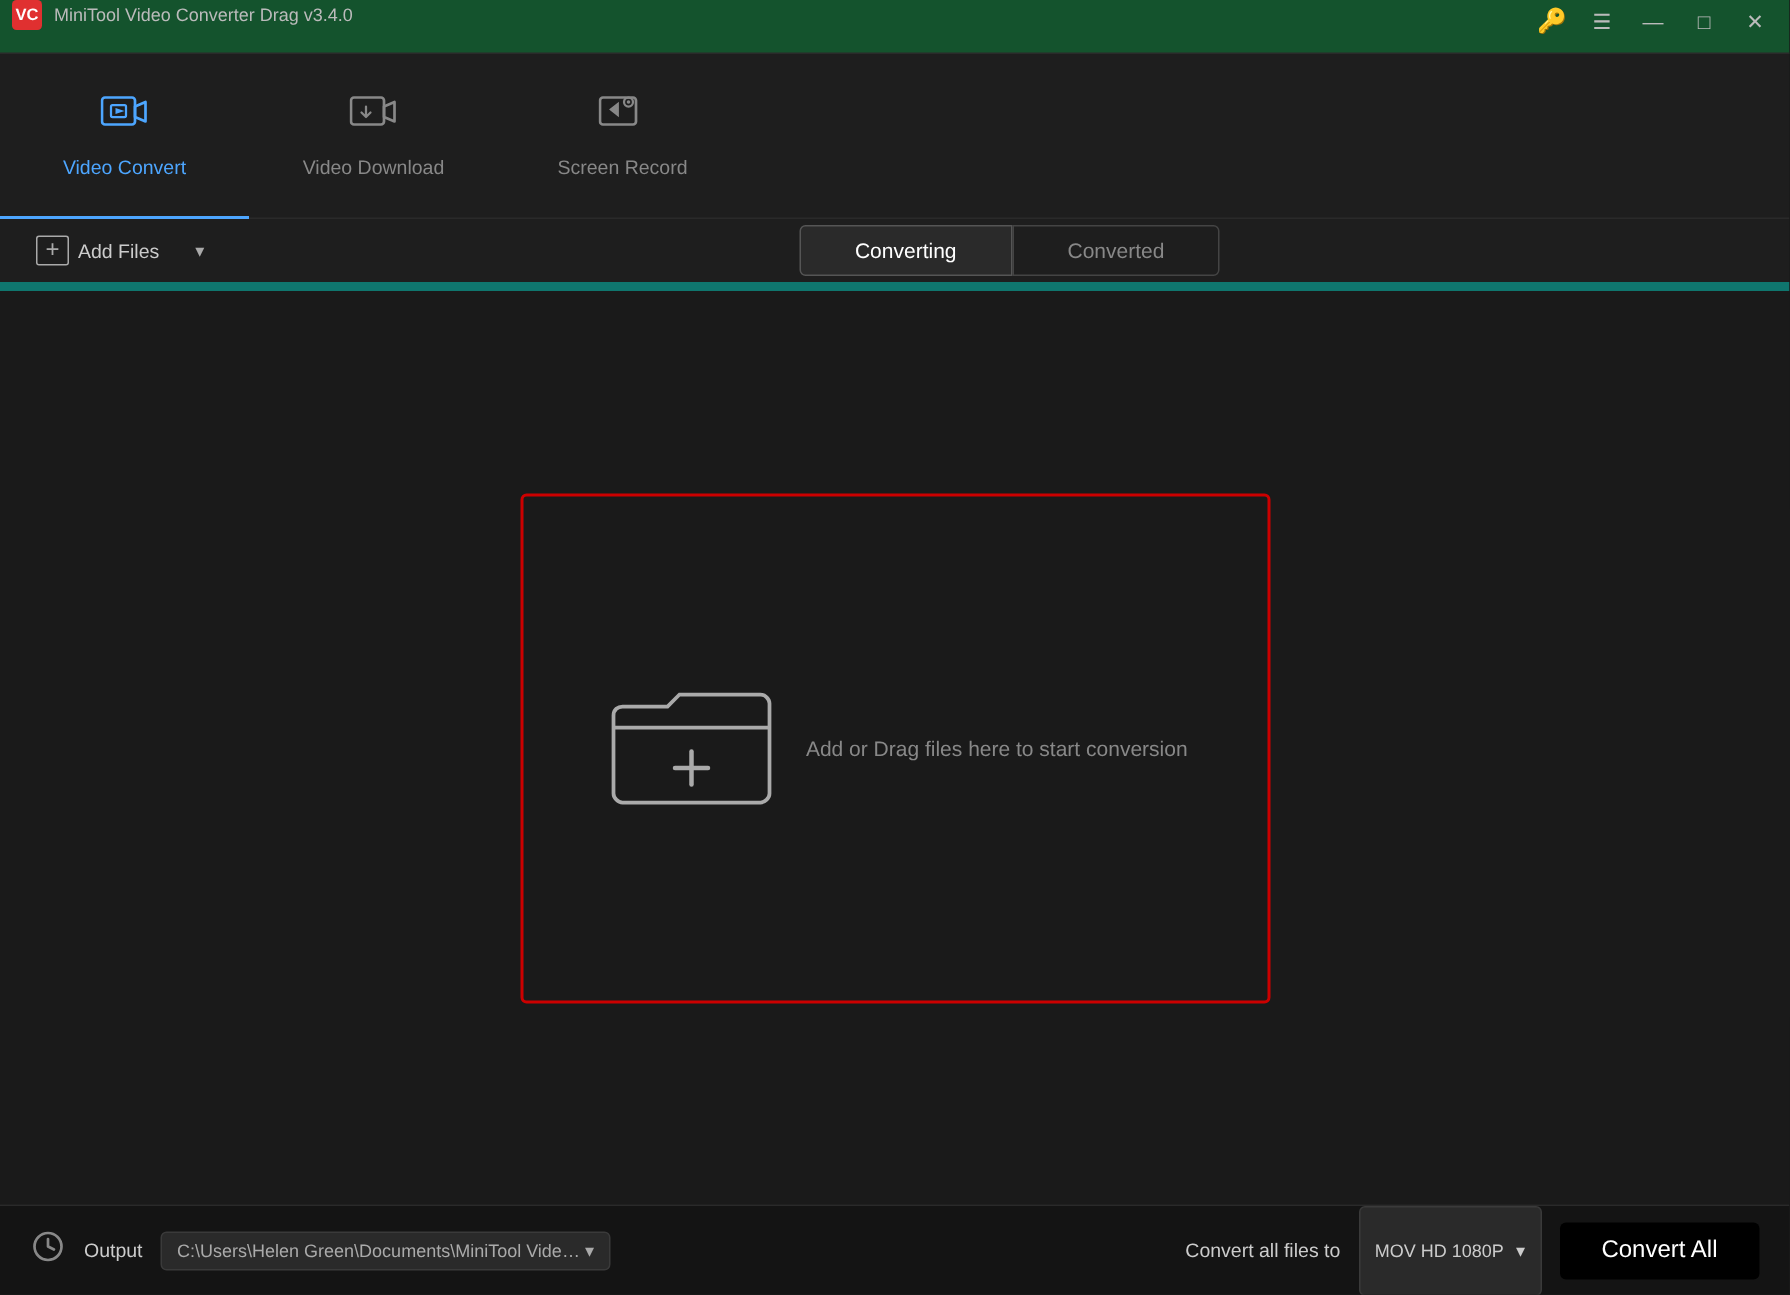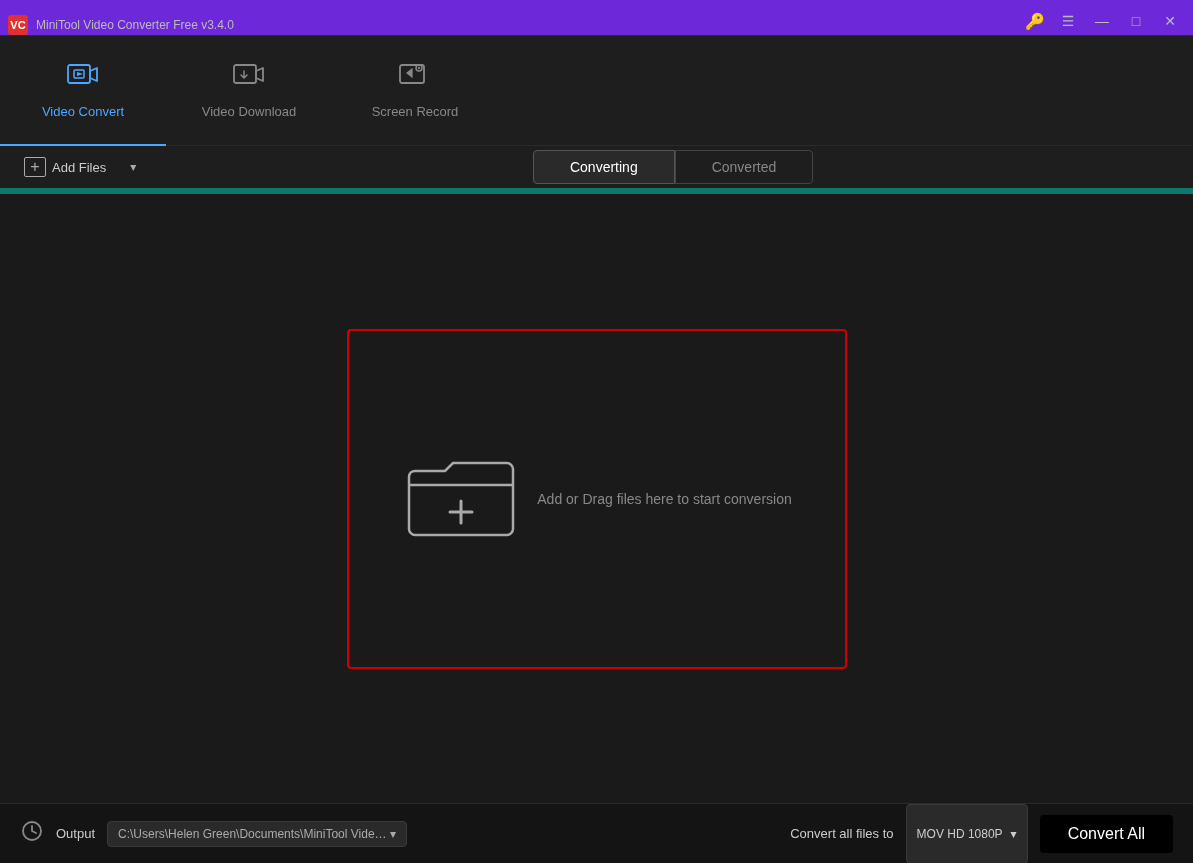--- a/index.html
+++ b/index.html
@@ -9,23 +9,23 @@
       background: #1a1a1a;
       font-family: 'Segoe UI', Arial, sans-serif;
       color: #ccc;
       overflow: hidden;
       position: relative;
     }
 
     
     #title-bar {
       display: flex;
-      align-items: flex-end;
+      align-items: flex-start;
       justify-content: space-between;
-      background: #6d28d9;
+      background: #14532d;
       height: 36px;
       padding: 0 8px;
       border-bottom: 1px solid #2a2a2a;
     }
     #title-left {
       display: flex;
       align-items: center;
       gap: 8px;
     }
     #app-logo {
@@ -283,21 +283,21 @@
       cursor: pointer;
       height: 38px;
     }
   </style>
 </head>
 <body>
 
 <div id="title-bar">
   <div id="title-left">
     <div id="app-logo">VC</div>
-    <span id="title-text">MiniTool Video Converter Free v3.4.0</span>
+    <span id="title-text">MiniTool Video Converter Drag v3.4.0</span>
   </div>
   <div id="title-controls">
     <span id="key-icon">🔑</span>
     <button class="title-btn">☰</button>
     <button class="title-btn">—</button>
     <button class="title-btn">□</button>
     <button class="title-btn close">✕</button>
   </div>
 </div>
 

